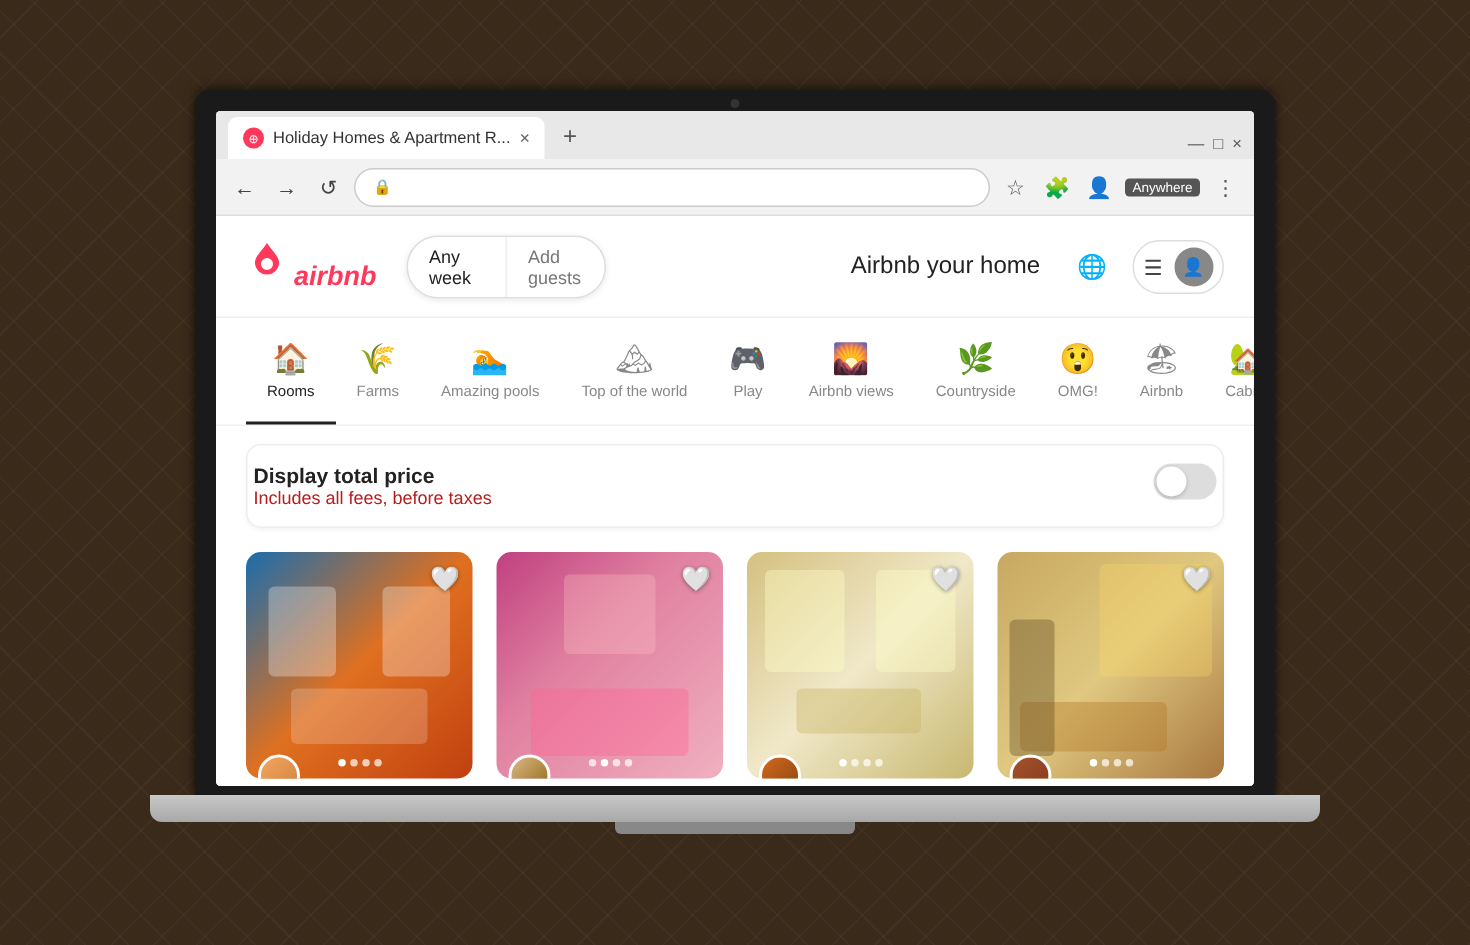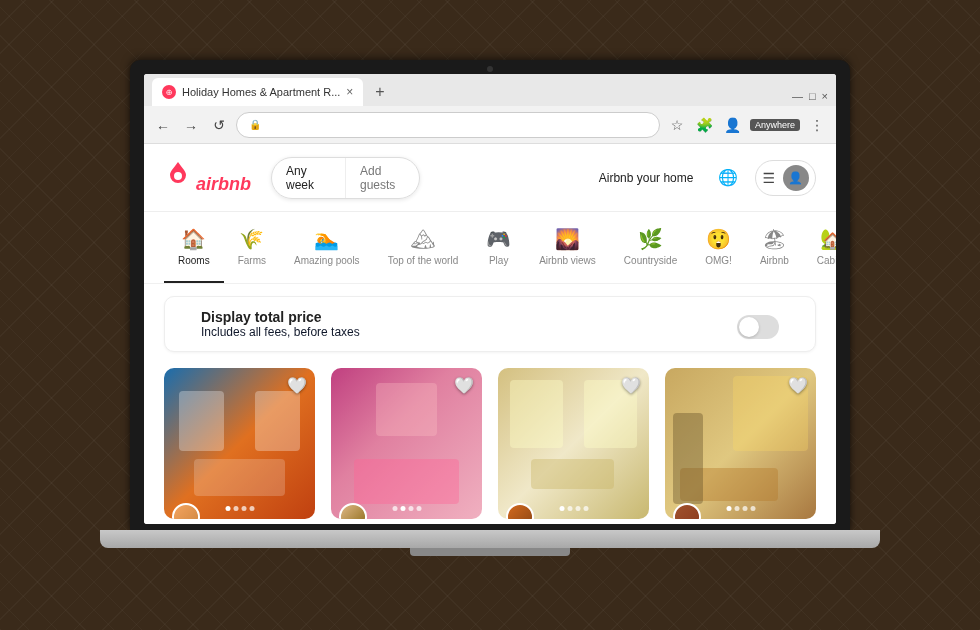--- a/index.html
+++ b/index.html
@@ -222,21 +222,21 @@
       display: flex; align-items: center; justify-content: center;
       font-size: 12px; color: #777;
       height: 100%;
       padding: 0 14px;
     }
     .header-spacer { flex: 1; }
     .header-right {
       display: flex; align-items: center; gap: 12px;
     }
     .airbnb-your-home {
-      font-size: 12px; font-weight: 500; color: #222;
+      font-size: 16px; font-weight: 500; color: #222;
       cursor: pointer; padding: 8px;
       border-radius: 20px;
     }
     .globe-btn {
       width: 30px; height: 30px;
       display: flex; align-items: center; justify-content: center;
       font-size: 16px; color: #444; cursor: pointer;
     }
     .menu-avatar {
       height: 36px;
@@ -276,34 +276,34 @@
       white-space: nowrap;
     }
     .category-item.active {
       color: #222;
       border-bottom: 2px solid #222;
     }
     .category-icon { font-size: 20px; }
 
     
     .price-banner {
-      display: flex; align-items: flex-end;
+      display: flex; align-items: flex-start;
       background: white;
       border: 1px solid #eee;
       border-radius: 10px;
-      padding: 12px 36px;
+      padding: 12px 4px;
       margin: 12px 20px 8px;
       gap: 14px;
       box-shadow: 0 1px 3px rgba(0,0,0,0.05);
     }
     .price-banner-text h3 {
       font-size: 14px; font-weight: 600; color: #222;
     }
     .price-banner-text p {
-      font-size: 12px; color: #0f172a;
+      font-size: 12px; color: #b91c1c;
     }
     .price-banner-spacer { flex: 1; }
     .toggle {
       width: 42px; height: 24px;
       background: #ddd;
       border-radius: 12px;
       position: relative;
       cursor: pointer;
     }
     .toggle-knob {

